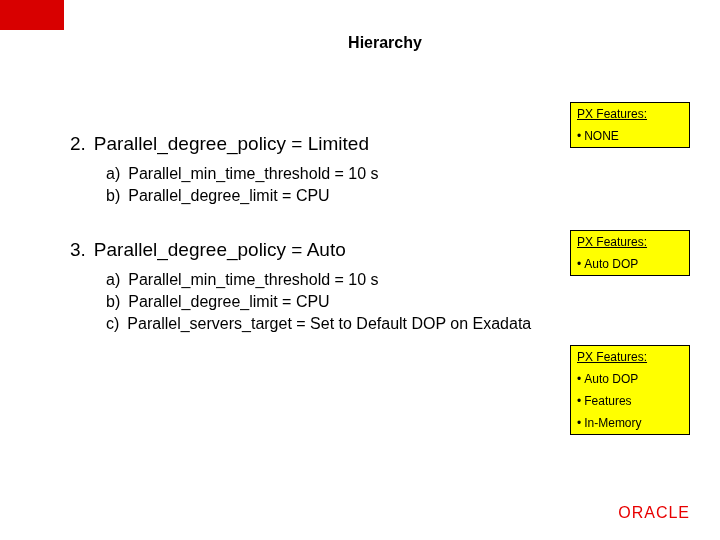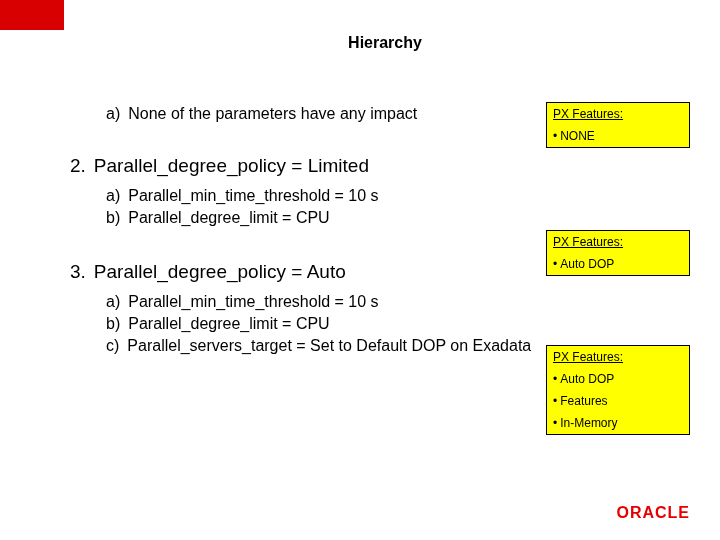--- a/index.html
+++ b/index.html
@@ -60,21 +60,21 @@
   .sub-list {
     margin-left: 36px;
   }
   .sub-item {
     font-size: 16px;
     color: #000;
     margin-bottom: 4px;
   }
   .sub-letter { margin-right: 8px; }
   .callout {
-    width: 144px;
+    width: 120px;
     background: #ffff00;
     border: 1px solid #000;
     font-size: 12px;
     padding: 4px 6px;
     position: absolute;
     right: 30px;
   }
   .callout-header {
     text-decoration: underline;
     margin-bottom: 2px;
@@ -90,44 +90,39 @@
   .logo {
     position: absolute;
     bottom: 18px;
     right: 30px;
     display: flex;
     align-items: center;
   }
   .logo-text {
     font-family: Arial, sans-serif;
     font-size: 16px;
-    font-weight: bold;
+    font-weight: normal;
     letter-spacing: 1px;
     color: #e80000;
     margin-left: 7px;
   }
 </style>
 </head>
 <body>
 
 <div class="red-block"></div>
 
 <div class="header">
   <div class="subtitle">Hierarchy</div>
 </div>
 
 <div class="content">
 
   <div class="row">
     <div class="left-col">
-      <div class="sub-list">
-        <div class="sub-item">
-          <span class="sub-letter">a)</span><span>None of the parameters have any impact</span>
-        </div>
-      </div>
     </div>
   </div>
 
   <div class="row" style="margin-top:28px;align-items:flex-end;">
     <div class="left-col">
       <div class="main-item">
         <span class="main-num">2.</span><span>Parallel_degree_policy = Limited</span>
       </div>
       <div class="sub-list">
         <div class="sub-item">

